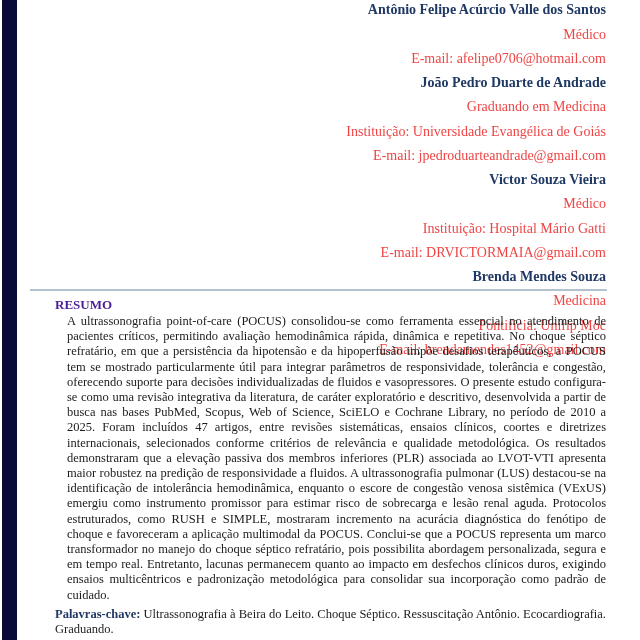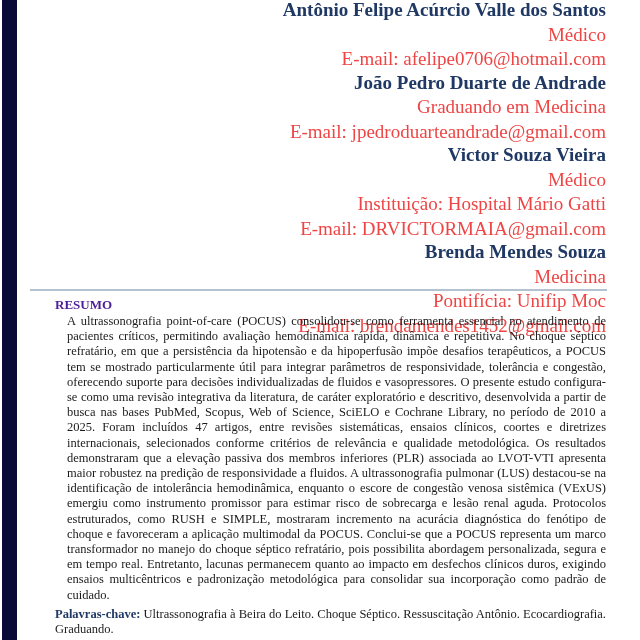--- a/index.html
+++ b/index.html
@@ -22,21 +22,21 @@
     width: 15px;
     height: 640px;
     background: #0A0A38;
   }
   .authors {
     position: absolute;
     left: 55px;
     right: 34px;
     top: 2px;
     text-align: right;
-    font-size: 19px;
+    font-size: 14px;
     line-height: 16.5px;
   }
   .author-block { margin: 0 0 7px 0; }
   .author-name {
     font-weight: bold;
     color: #1F3864;
   }
   .author-line { color: #ef4444; margin-top: 8px; }
   .divider {
     position: absolute;
@@ -83,20 +83,21 @@
 
 <div class="authors">
   <div class="author-block">
     <div class="author-name">Antônio Felipe Acúrcio Valle dos Santos</div>
     <div class="author-line">Médico</div>
     <div class="author-line">E-mail: afelipe0706@hotmail.com</div>
   </div>
   <div class="author-block">
     <div class="author-name">João Pedro Duarte de Andrade</div>
     <div class="author-line">Graduando em Medicina</div>
+    <div class="author-line">Instituição: Universidade Evangélica de Goiás</div>
     <div class="author-line">E-mail: jpedroduarteandrade@gmail.com</div>
   </div>
   <div class="author-block">
     <div class="author-name">Victor Souza Vieira</div>
     <div class="author-line">Médico</div>
     <div class="author-line">Instituição: Hospital Mário Gatti</div>
     <div class="author-line">E-mail: DRVICTORMAIA@gmail.com</div>
   </div>
   <div class="author-block">
     <div class="author-name">Brenda Mendes Souza</div>

